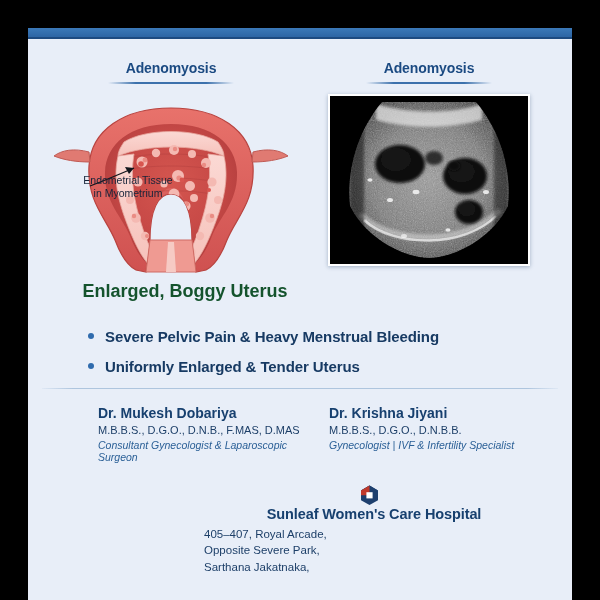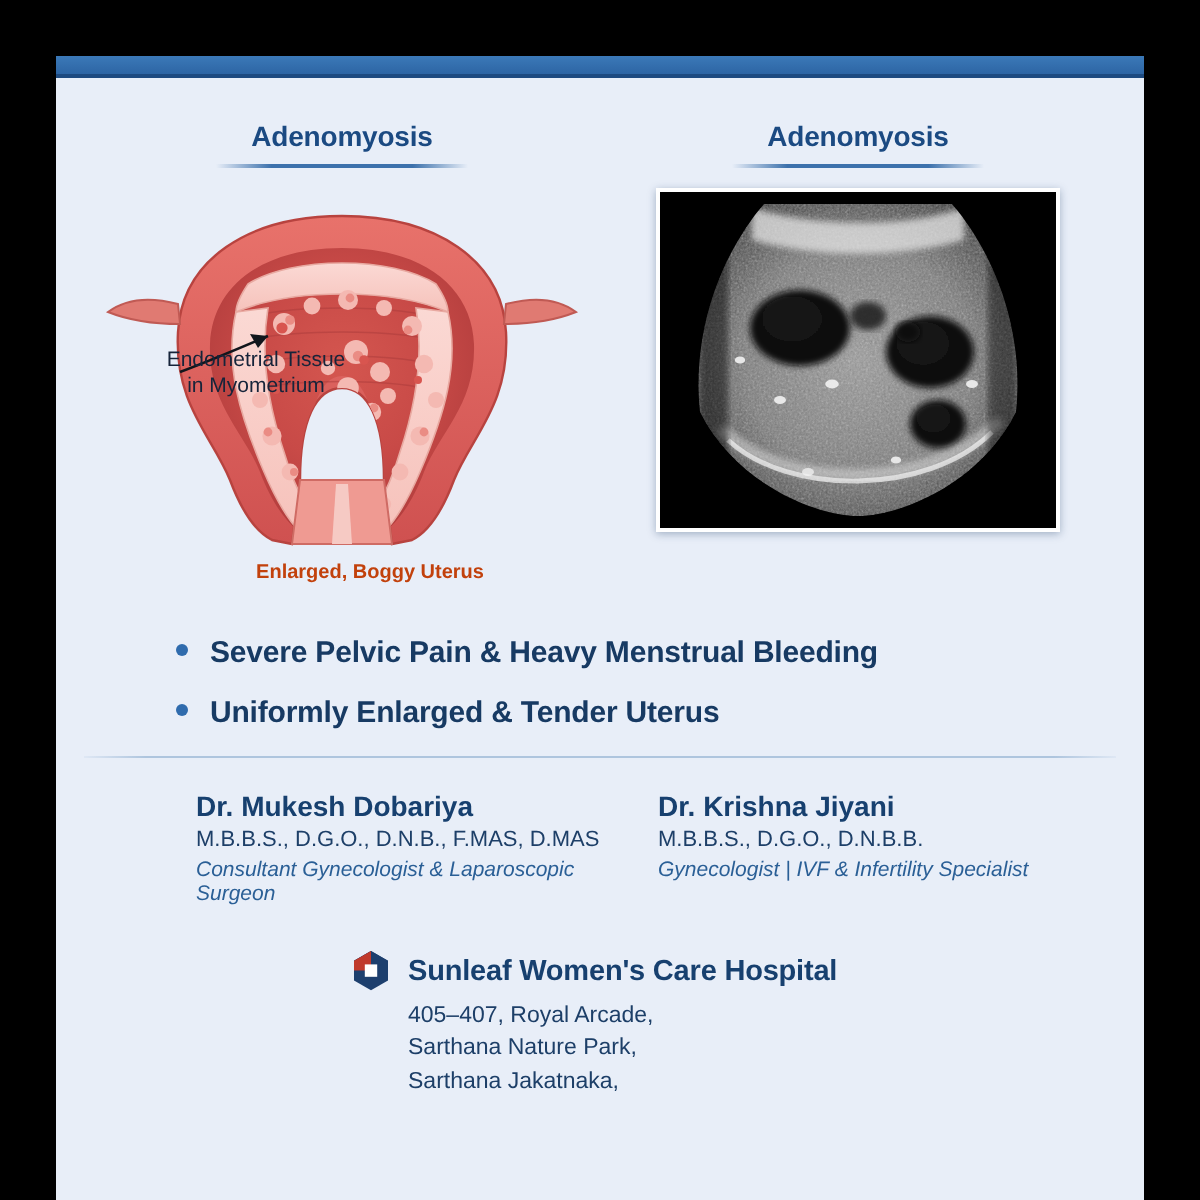--- a/index.html
+++ b/index.html
@@ -68,23 +68,23 @@
     width: 92px;
     text-align: center;
     font-size: 10.5px;
     line-height: 1.22;
     color: #16243a;
     margin-left: 28px;
   }
 
   .caption {
     margin-top: 6px;
-    font-size: 10px;
+    font-size: 18px;
     font-weight: bold;
-    color: #c2410c;
+    color: #14532d;
     padding-left: 28px;
   }
 
   
   .us-wrap {
     margin-top: 10px;
     width: 202px;
     height: 172px;
     background: #000;
     border: 2px solid #ffffff;
@@ -138,21 +138,21 @@
     margin-bottom: 3px;
   }
   .doc-quals { font-size: 11px; color: #1d3f68; margin-bottom: 3px; }
   .doc-role  { font-size: 10.5px; color: #2a5f96; font-style: italic; }
 
   
   .hospital {
     margin-top: 22px;
     padding-left: 148px;
   }
-  .hosp-head { display: flex; align-items: center; }
+  .hosp-head { display: flex; align-items: center; flex-direction: column; }
   .hosp-logo { width: 19px; height: 21px; margin-right: 9px; flex: none; }
   .hosp-name {
     font-size: 14.5px; font-weight: bold; color: #17406f;
     letter-spacing: -0.1px;
   }
   .hosp-addr {
     margin-top: 4px;
     padding-left: 28px;
     font-size: 11.5px;
     line-height: 1.42;
@@ -410,18 +410,18 @@
       <svg class="hosp-logo" viewBox="0 0 19 21">
         <path d="M9.5 0.5 L18 5.4 L18 15.2 L9.5 20.1 L1 15.2 L1 5.4 Z" fill="#1d3f6e"></path>
         <path d="M9.5 0.5 L18 5.4 L9.5 10.3 L1 5.4 Z" fill="#1d3f6e"></path>
         <path d="M9.5 0.5 L1 5.4 L1 10.3 L9.5 10.3 Z" fill="#c0392b"></path>
         <rect x="6.4" y="7.2" width="6.2" height="6.2" fill="#ffffff"></rect>
       </svg>
       <span class="hosp-name">Sunleaf Women's Care Hospital</span>
     </div>
     <div class="hosp-addr">
       <div>405–407, Royal Arcade,</div>
-      <div>Sarthana Nature Park,</div>
+      <div>Opposite Severe Park,</div>
       <div>Sarthana Jakatnaka,</div>
     </div>
   </div>
 
 </div>
 
 </body></html>

